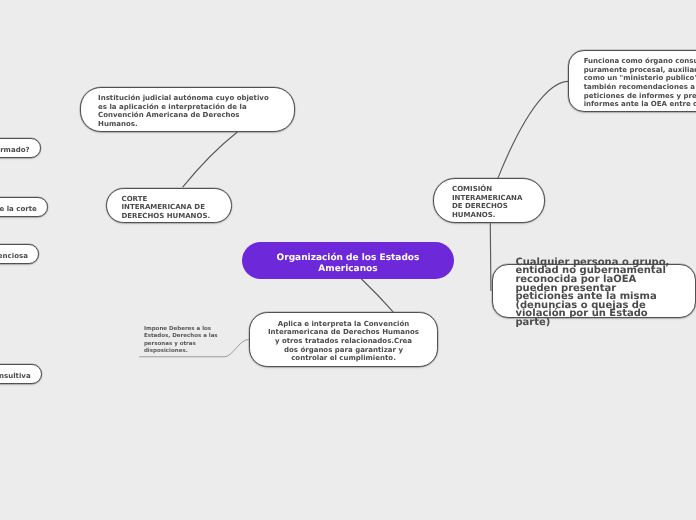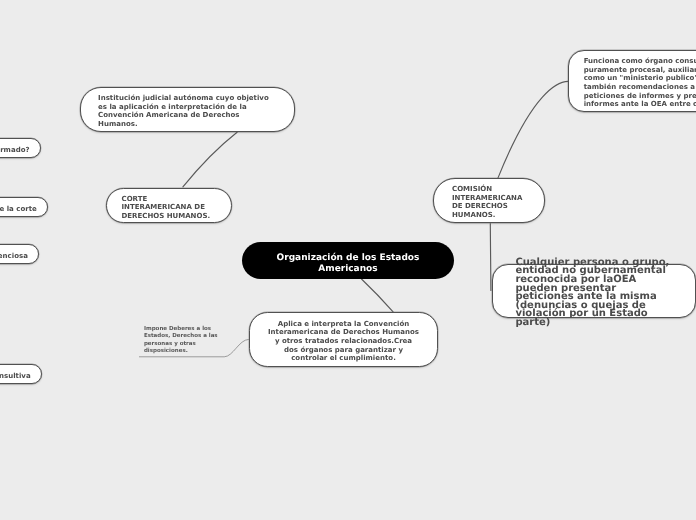--- a/index.html
+++ b/index.html
@@ -5,21 +5,21 @@
   html,body{margin:0;padding:0;}
   body{width:696px;height:520px;background:#ececec;overflow:hidden;
        font-family:"DejaVu Sans",sans-serif;-webkit-font-smoothing:antialiased;text-rendering:geometricPrecision;}
   #canvas{position:relative;width:696px;height:520px;background:#ececec;}
   svg.links{position:absolute;left:0;top:0;width:696px;height:520px;}
   .node{position:absolute;box-sizing:border-box;background:#fff;border:1px solid #515151;
         border-radius:17.5px;color:#4b4b4b;font-weight:bold;
         display:flex;align-items:center;justify-content:center;text-align:center;
         box-shadow:0 0 0 0.4px rgba(110,110,110,0.55), 0 1px 2px rgba(0,0,0,0.16);}
   .node span{display:block;position:relative;top:2px;}
-  .center{position:absolute;box-sizing:border-box;background:#000000;border-radius:999px;
+  .center{position:absolute;box-sizing:border-box;background:#6d28d9;border-radius:999px;
           color:#ffffff;font-weight:bold;font-size:9px;line-height:11px;
           display:flex;align-items:center;justify-content:center;text-align:center;}
   .leaf{position:absolute;color:#575757;font-size:5.5px;line-height:7.6px;font-weight:bold;
         text-align:left;}
 </style>
 </head>
 <body>
 
 <div id="canvas">
 

